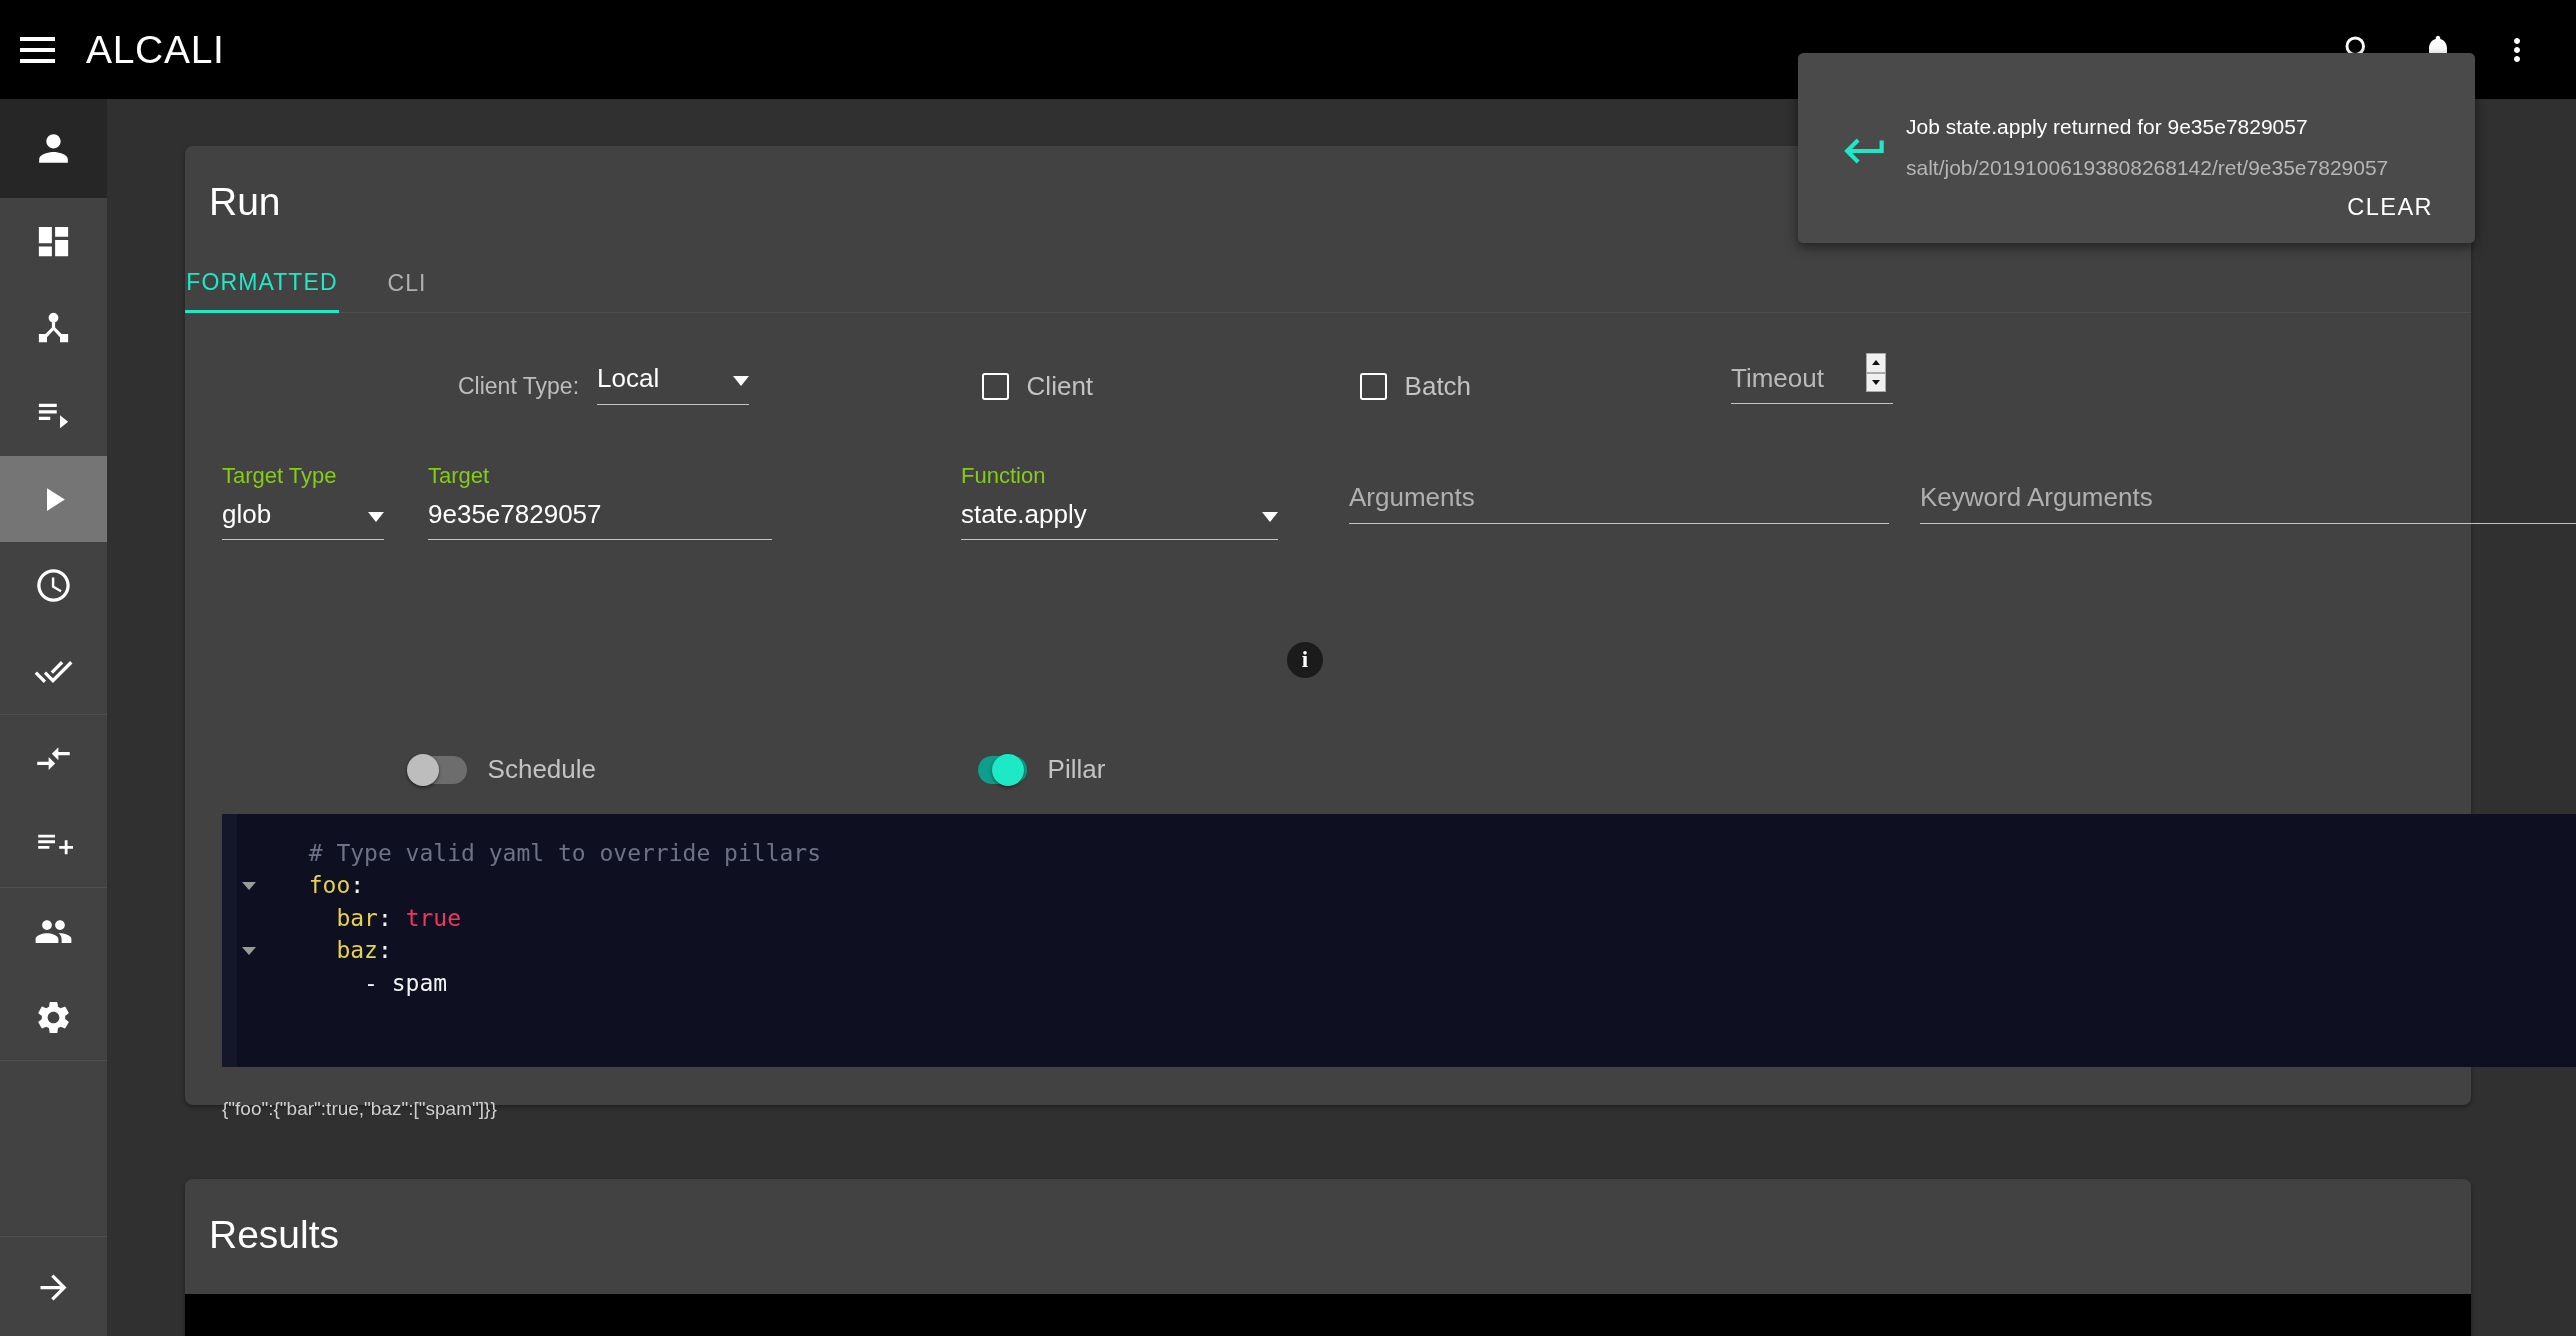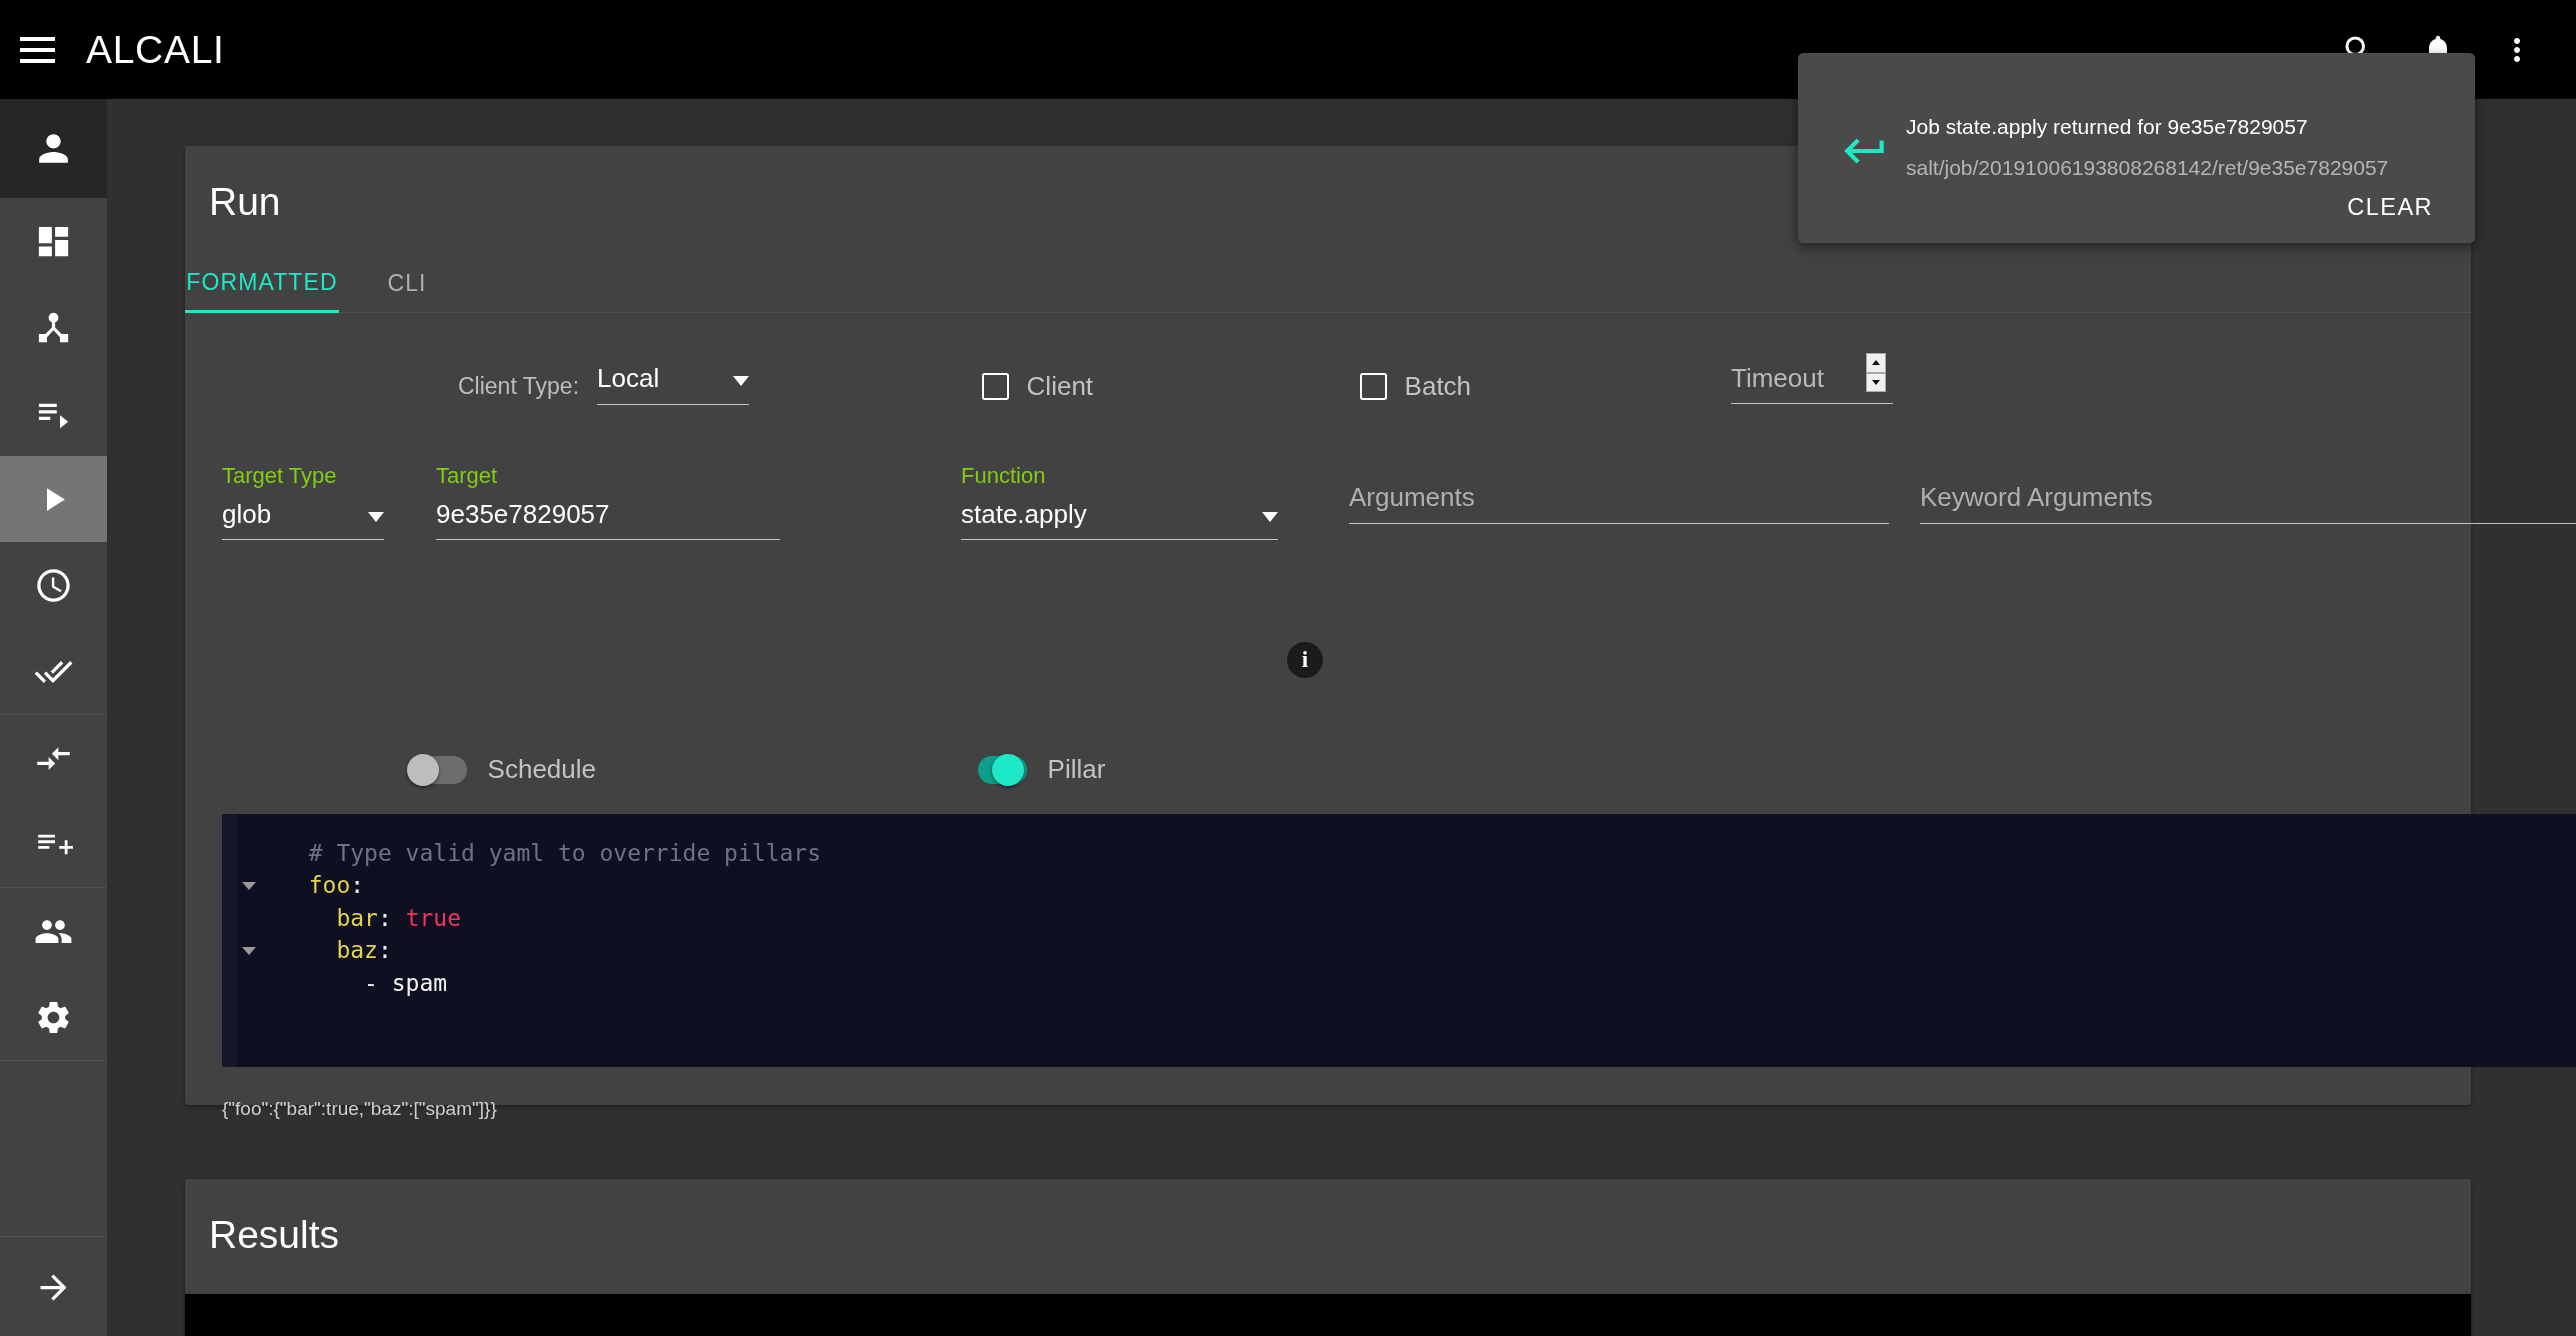--- a/index.html
+++ b/index.html
@@ -47,21 +47,21 @@
   .side-bottom {
     height: 101px; border-top: 0.7px solid #4f4f4f;
     display: flex; align-items: center; justify-content: center; cursor: pointer;
   }
   .side-bottom svg { fill: #ffffff; }
 
   
   .content { position: absolute; top: 99px; left: 107px; width: 2469px; height: 1238px; }
 
   .card {
-    position: absolute; background: #424242; border-radius: 3px;
+    position: absolute; background: #424242; border-radius: 8px;
     box-shadow: 0 2px 4px rgba(0,0,0,.35);
     padding-left: 36px;
   }
   #run-card { left: 78px; top: 47px; width: 2286px; height: 959px; }
   #results-card { left: 78px; top: 1080px; width: 2286px; height: 216px; }
 
   .card-title { color: #ffffff; font-size: 39px; font-weight: 400; }
   #run-card .card-title { position: absolute; left: 24px; top: 34px; }
   #results-card .card-title { position: absolute; left: 24px; top: 34px; }
 
@@ -106,21 +106,21 @@
 
   
   .row2 { position: absolute; left: 0; top: 317px; width: 100%; height: 101px; }
   .field { position: absolute; }
   .field .flabel { color: #84cc16; font-size: 22px; margin-bottom: 9.5px; display:block; }
   .field .funder { border-bottom: 1.4px solid #c4c4c4; padding-bottom: 9.5px;
     display: flex; align-items: flex-end; }
   .field .fval { color: #ffffff; font-size: 26px; flex: 1; }
   .field .fph  { color: #b0b0b0; font-size: 26px; flex: 1; }
   #f-targettype { left: 37px; top: 0; width: 162px; }
-  #f-target     { left: 243px; top: 0; width: 344px; margin-left: 8px; }
+  #f-target     { left: 243px; top: 0; width: 344px; }
   #f-function   { left: 776px; top: 0; width: 317px; }
   #f-arguments  { left: 1164px; top: 19px; width: 540px; }
   #f-kwarguments{ left: 1735px; top: 19px; width: 726px; }
   .info-icon { position: absolute; left: 1102px; top: 496px; width: 36px; height: 36px;
     border-radius: 50%; background: #1b1b1b; color: #ffffff; font-size: 23px;
     font-weight: 700; display: flex; align-items: center; justify-content: center;
     font-family: "Liberation Serif", serif; cursor: pointer; }
 
   
   .toggle-wrap { position: absolute; display: flex; align-items: center; cursor: pointer; }

